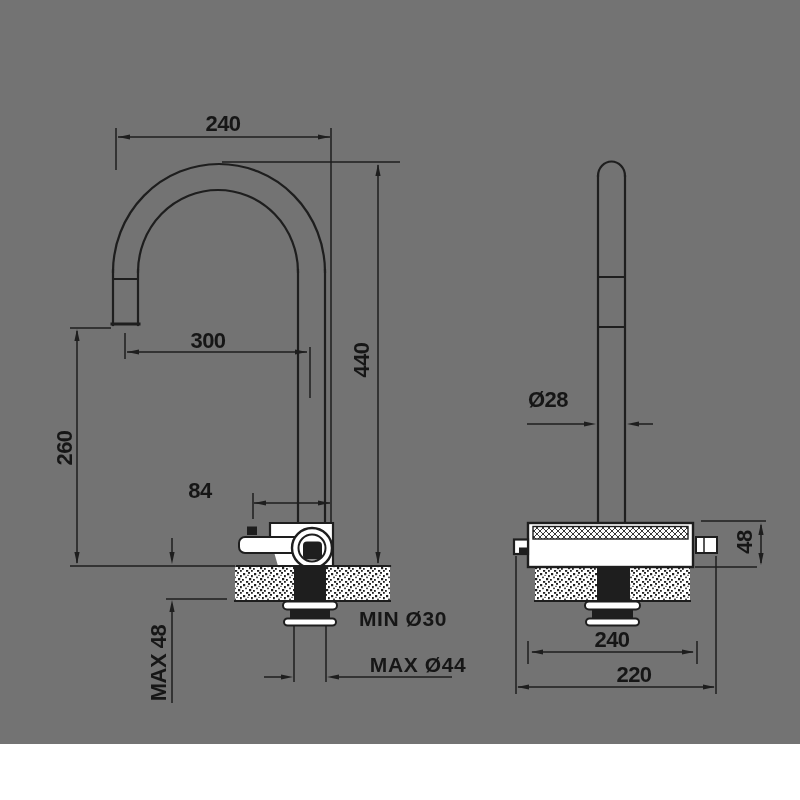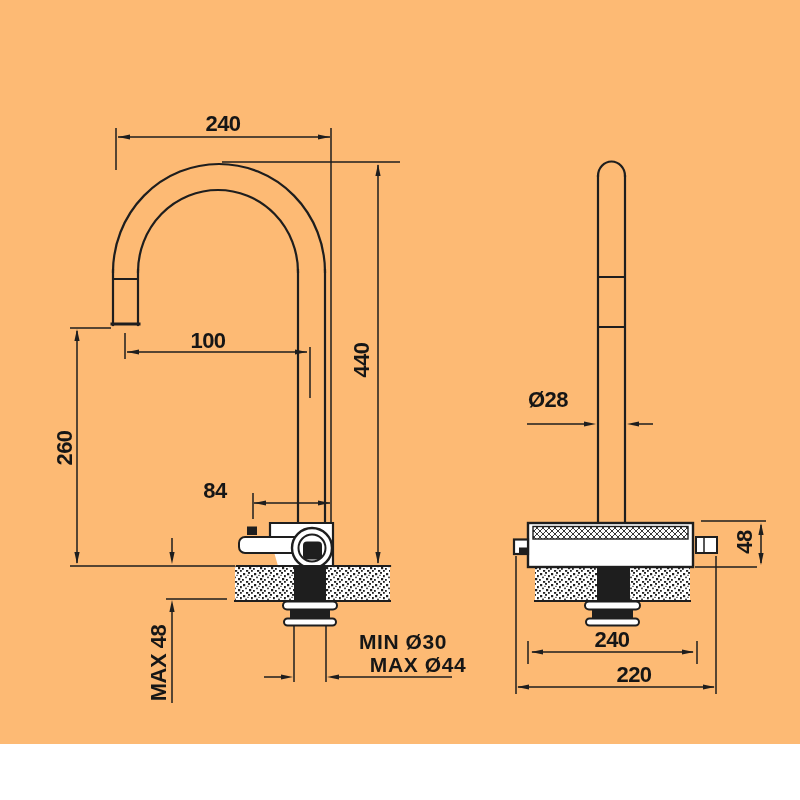--- a/index.html
+++ b/index.html
@@ -1,16 +1,16 @@
 <!DOCTYPE html>
 <html><head>
 <meta charset="utf-8">
 <style>
   html,body{margin:0;padding:0;background:#fff}
-  .stage{position:relative;width:800px;height:744px;background:#fdba74;
+  .stage{position:relative;width:800px;height:744px;background:#737373;
          font-family:"Liberation Sans","DejaVu Sans",sans-serif;overflow:hidden}
   .stage svg{position:absolute;left:0;top:0}
   .dim-label{position:absolute;font-weight:700;font-size:22px;letter-spacing:-0.5px;
              color:#161616;white-space:nowrap;line-height:1;
              transform:translate(-50%,-50%)}
   .dim-label.rot{transform:translate(-50%,-50%) rotate(-90deg)}
   .dim-label.wide{letter-spacing:0.6px;font-size:21px}
   
   .o{stroke:#1e1e1e;fill:none;stroke-width:2.2;stroke-linecap:square}
   .o2{stroke:#1e1e1e;fill:none;stroke-width:2;stroke-linecap:square}
@@ -191,25 +191,25 @@
       <line class="d" x1="516" y1="556" x2="516" y2="694"></line>
       <line class="d" x1="716" y1="556" x2="716" y2="694"></line>
       <line class="d" x1="518" y1="687" x2="714" y2="687"></line>
       <polygon class="f" points="517,687 529,684.4 529,689.6"></polygon>
       <polygon class="f" points="715,687 703,684.4 703,689.6"></polygon>
     </g>
   </g>
 </svg>
 
 <div class="dim-label" style="left:223px;top:124px">240</div>
-<div class="dim-label" style="left:208px;top:341px">100</div>
-<div class="dim-label" style="left:215px;top:491px">84</div>
+<div class="dim-label" style="left:208px;top:341px">300</div>
+<div class="dim-label" style="left:200px;top:491px">84</div>
 <div class="dim-label rot" style="left:362px;top:360px">440</div>
 <div class="dim-label rot" style="left:65px;top:448px">260</div>
 <div class="dim-label rot" style="left:159px;top:663px">MAX 48</div>
-<div class="dim-label wide" style="left:403px;top:641px">MIN Ø30</div>
+<div class="dim-label wide" style="left:403px;top:618px">MIN Ø30</div>
 <div class="dim-label wide" style="left:418px;top:664px">MAX Ø44</div>
 <div class="dim-label" style="left:548px;top:400px">Ø28</div>
 <div class="dim-label rot" style="left:745px;top:542px">48</div>
 <div class="dim-label" style="left:612px;top:640px">240</div>
 <div class="dim-label" style="left:634px;top:675px">220</div>
 
 </div>
 
 </body></html>

